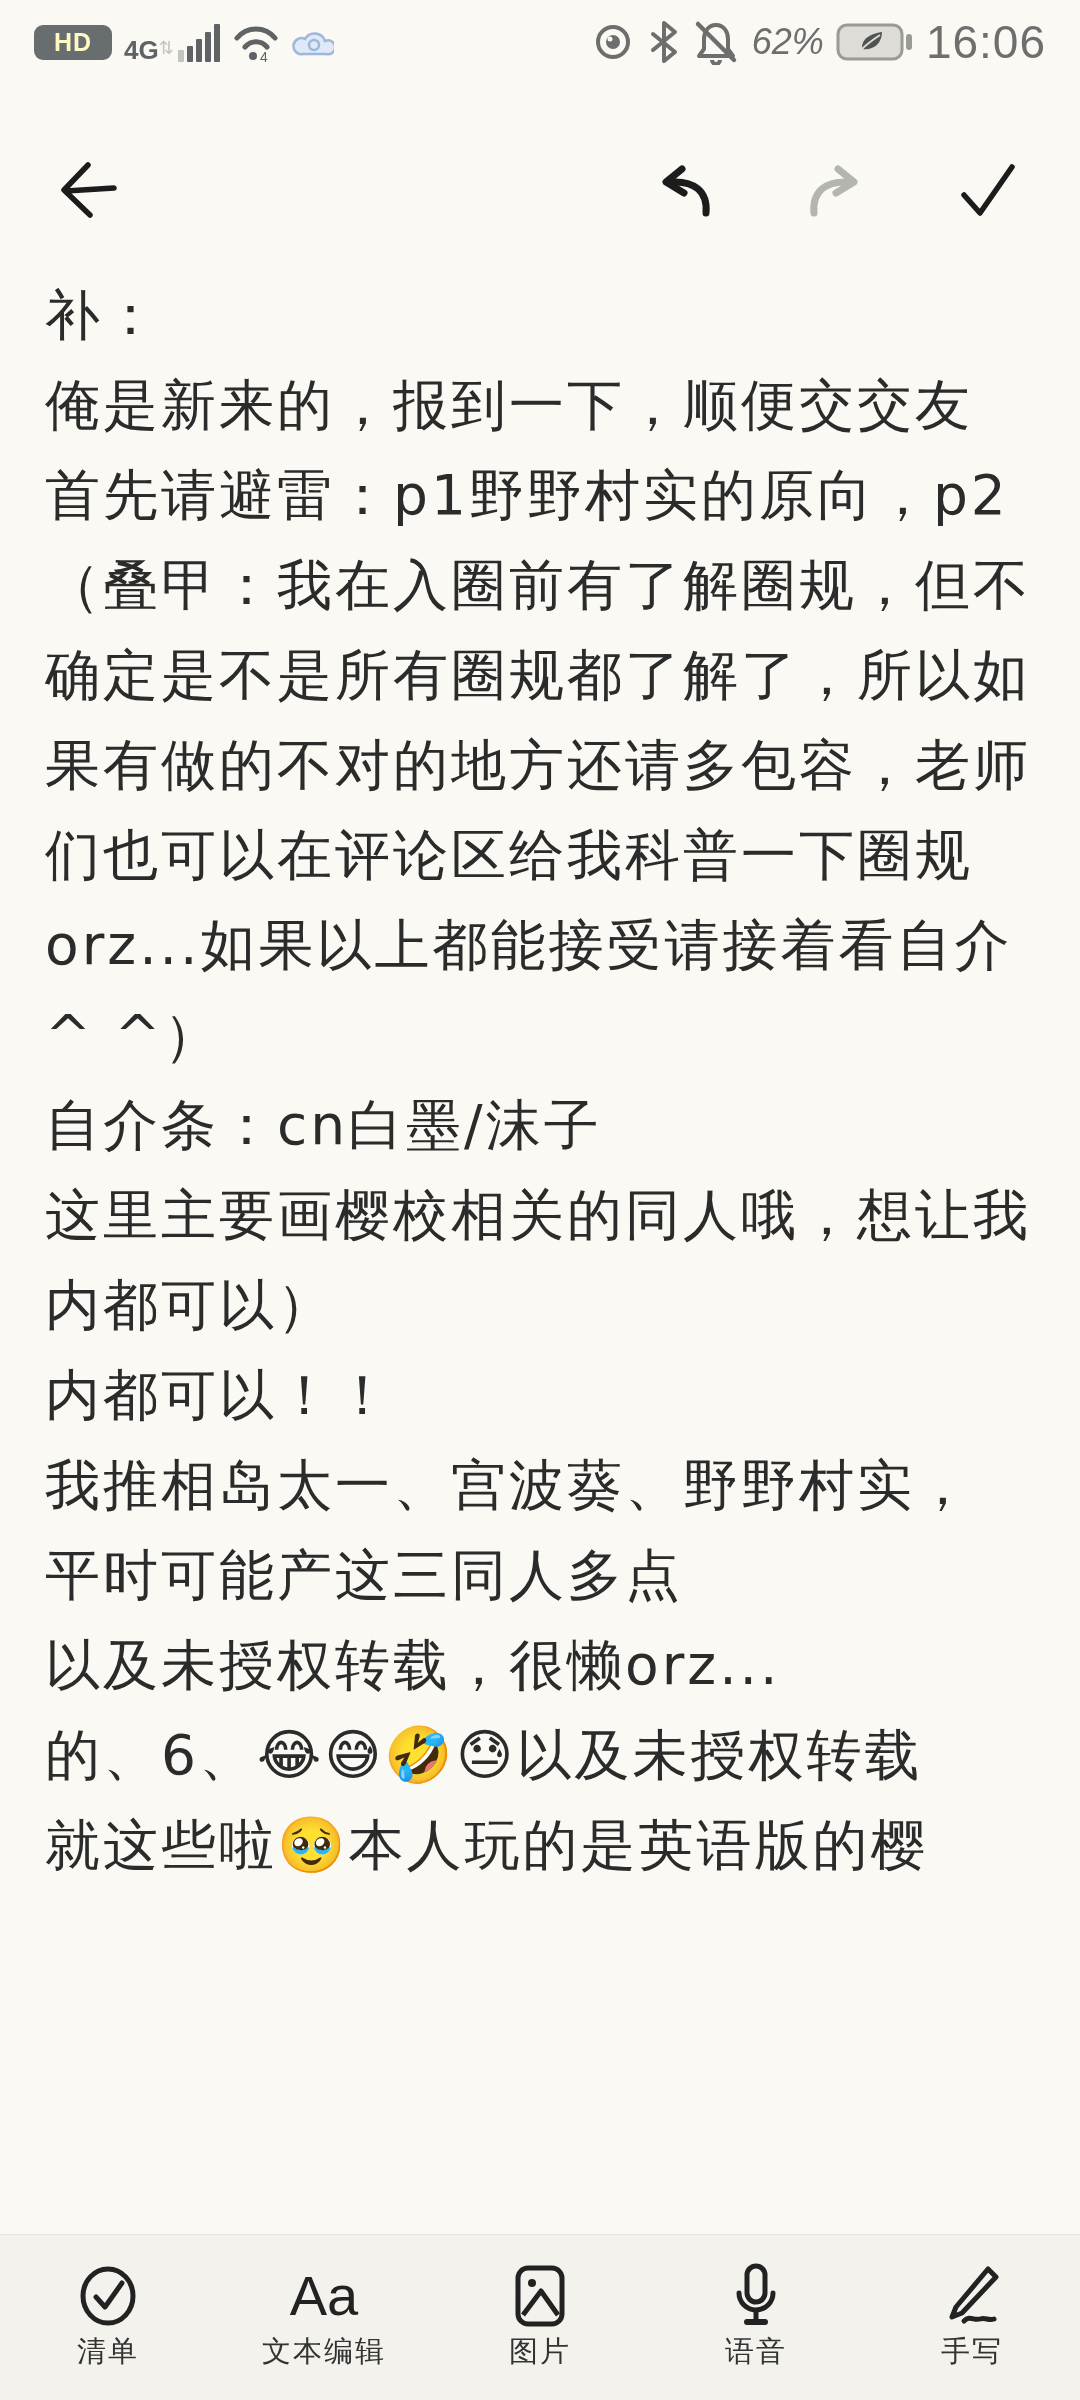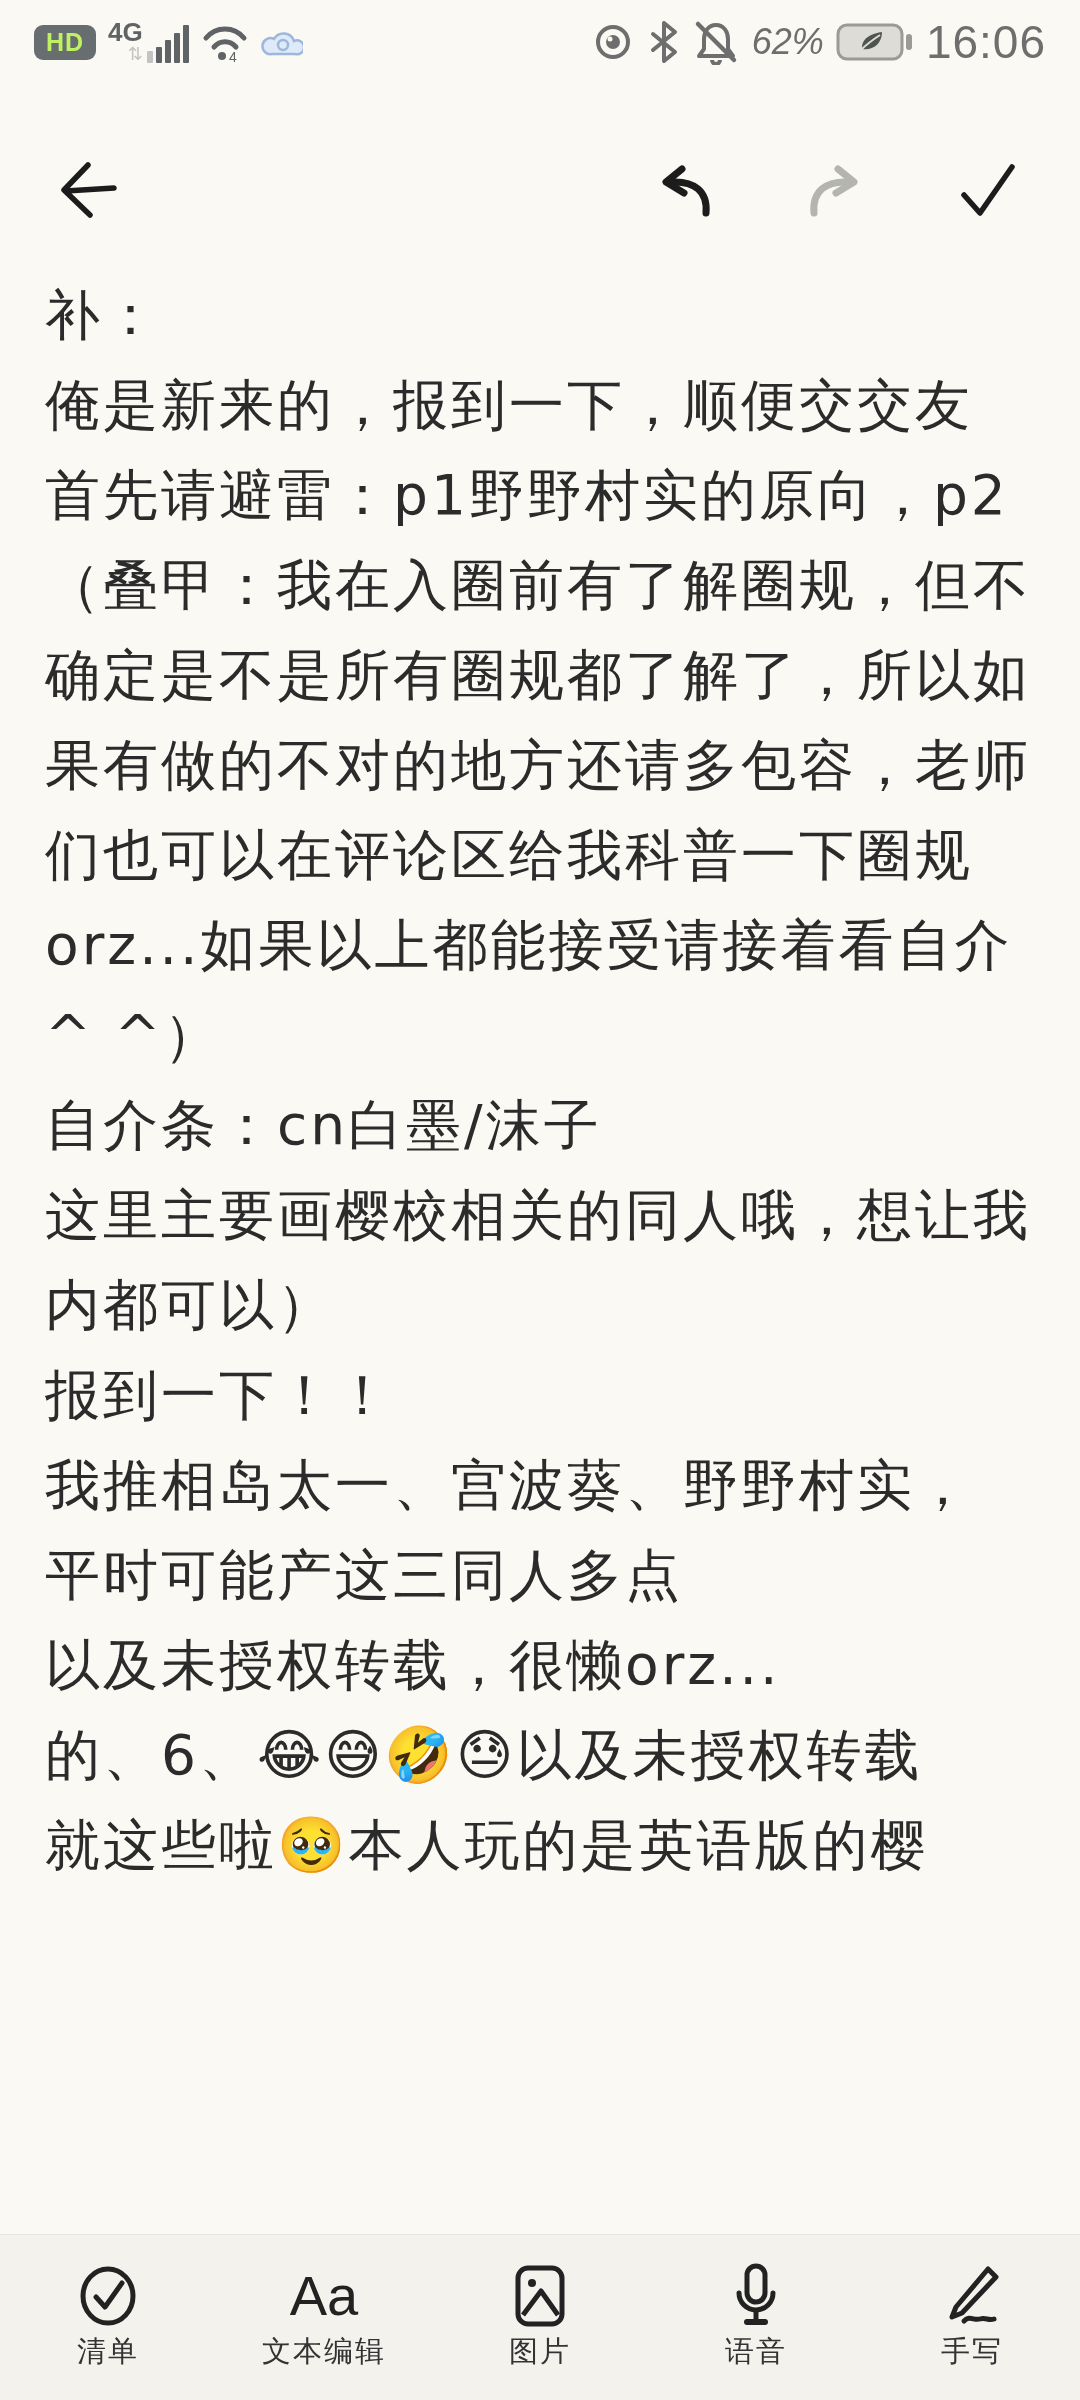--- a/index.html
+++ b/index.html
@@ -9,22 +9,22 @@
     font-family:"Liberation Sans", sans-serif;
   }
   
   .status-bar{
     position:absolute;top:0;left:0;right:0;height:78px;
     display:flex;align-items:center;justify-content:space-between;
     padding:6px 34px 0 34px;box-sizing:border-box;color:#6e6e6e;
   }
   .sb-left,.sb-right{display:flex;align-items:center;gap:12px;}
   .hd-badge{
-    background:#686d70;color:#bef264;font-weight:bold;font-size:25px;
-    border-radius:9px;padding:5px 12px;line-height:1;letter-spacing:1px;
+    background:#686d70;color:#fef9c3;font-weight:bold;font-size:25px;
+    border-radius:9px;padding:5px 20px;line-height:1;letter-spacing:1px;
   }
   .net{display:flex;align-items:flex-end;gap:4px;}
   .net-4g{font-size:26px;font-weight:bold;color:#5f6366;line-height:0.9;text-align:left;}
   .net-arrows{font-size:18px;color:#c3c3c3;line-height:1;}
   .bars{display:flex;align-items:flex-end;gap:3px;height:40px;}
   .bars i{display:block;width:6px;background:#5f6366;border-radius:1px;}
   .bars i.dim{background:#c3c3c3;}
   .sb-time{font-size:46px;color:#6e6e6e;letter-spacing:1px;}
   .sb-pct{font-size:36px;color:#6e6e6e;font-style:italic;}
   .sb-icon{display:block;}
@@ -62,21 +62,21 @@
     font-family:"DejaVu Sans", sans-serif;letter-spacing:2px;
   }
 </style>
 </head>
 <body>
 
 <div class="status-bar">
   <div class="sb-left">
     <span class="hd-badge">HD</span>
     <span class="net">
-      <span style="display:flex;flex-direction:column;align-items:flex-end;">
+      <span style="display:flex;align-items:flex-start;">
         <span class="net-4g">4G</span>
         <span class="net-arrows">⇅</span>
       </span>
       <span class="bars">
         <i class="dim" style="height:12px"></i>
           <i style="height:16px"></i>
           <i style="height:23px"></i>
           <i style="height:30px"></i>
           <i style="height:38px"></i>
       </span>
@@ -150,21 +150,21 @@
     <div class="note-line">首先请避雷：p1野野村实的原向，p2</div>
     <div class="note-line">（叠甲：我在入圈前有了解圈规，但不</div>
     <div class="note-line">确定是不是所有圈规都了解了，所以如</div>
     <div class="note-line">果有做的不对的地方还请多包容，老师</div>
     <div class="note-line">们也可以在评论区给我科普一下圈规</div>
     <div class="note-line">orz...如果以上都能接受请接着看自介</div>
     <div class="note-line">^ ^）</div>
     <div class="note-line">自介条：cn白墨/沫子</div>
     <div class="note-line">这里主要画樱校相关的同人哦，想让我</div>
     <div class="note-line">内都可以）</div>
-    <div class="note-line">报到一下！！</div>
+    <div class="note-line">内都可以！！</div>
     <div class="note-line">我推相岛太一、宫波葵、野野村实，</div>
     <div class="note-line">平时可能产这三同人多点</div>
     <div class="note-line">以及未授权转载，很懒orz...</div>
     <div class="note-line">的、6、😂😅🤣😓以及未授权转载</div>
     <div class="note-line">就这些啦🥹本人玩的是英语版的樱</div>
   </div>
 
 <div class="bottom-bar">
 
   <button class="tool-item">

